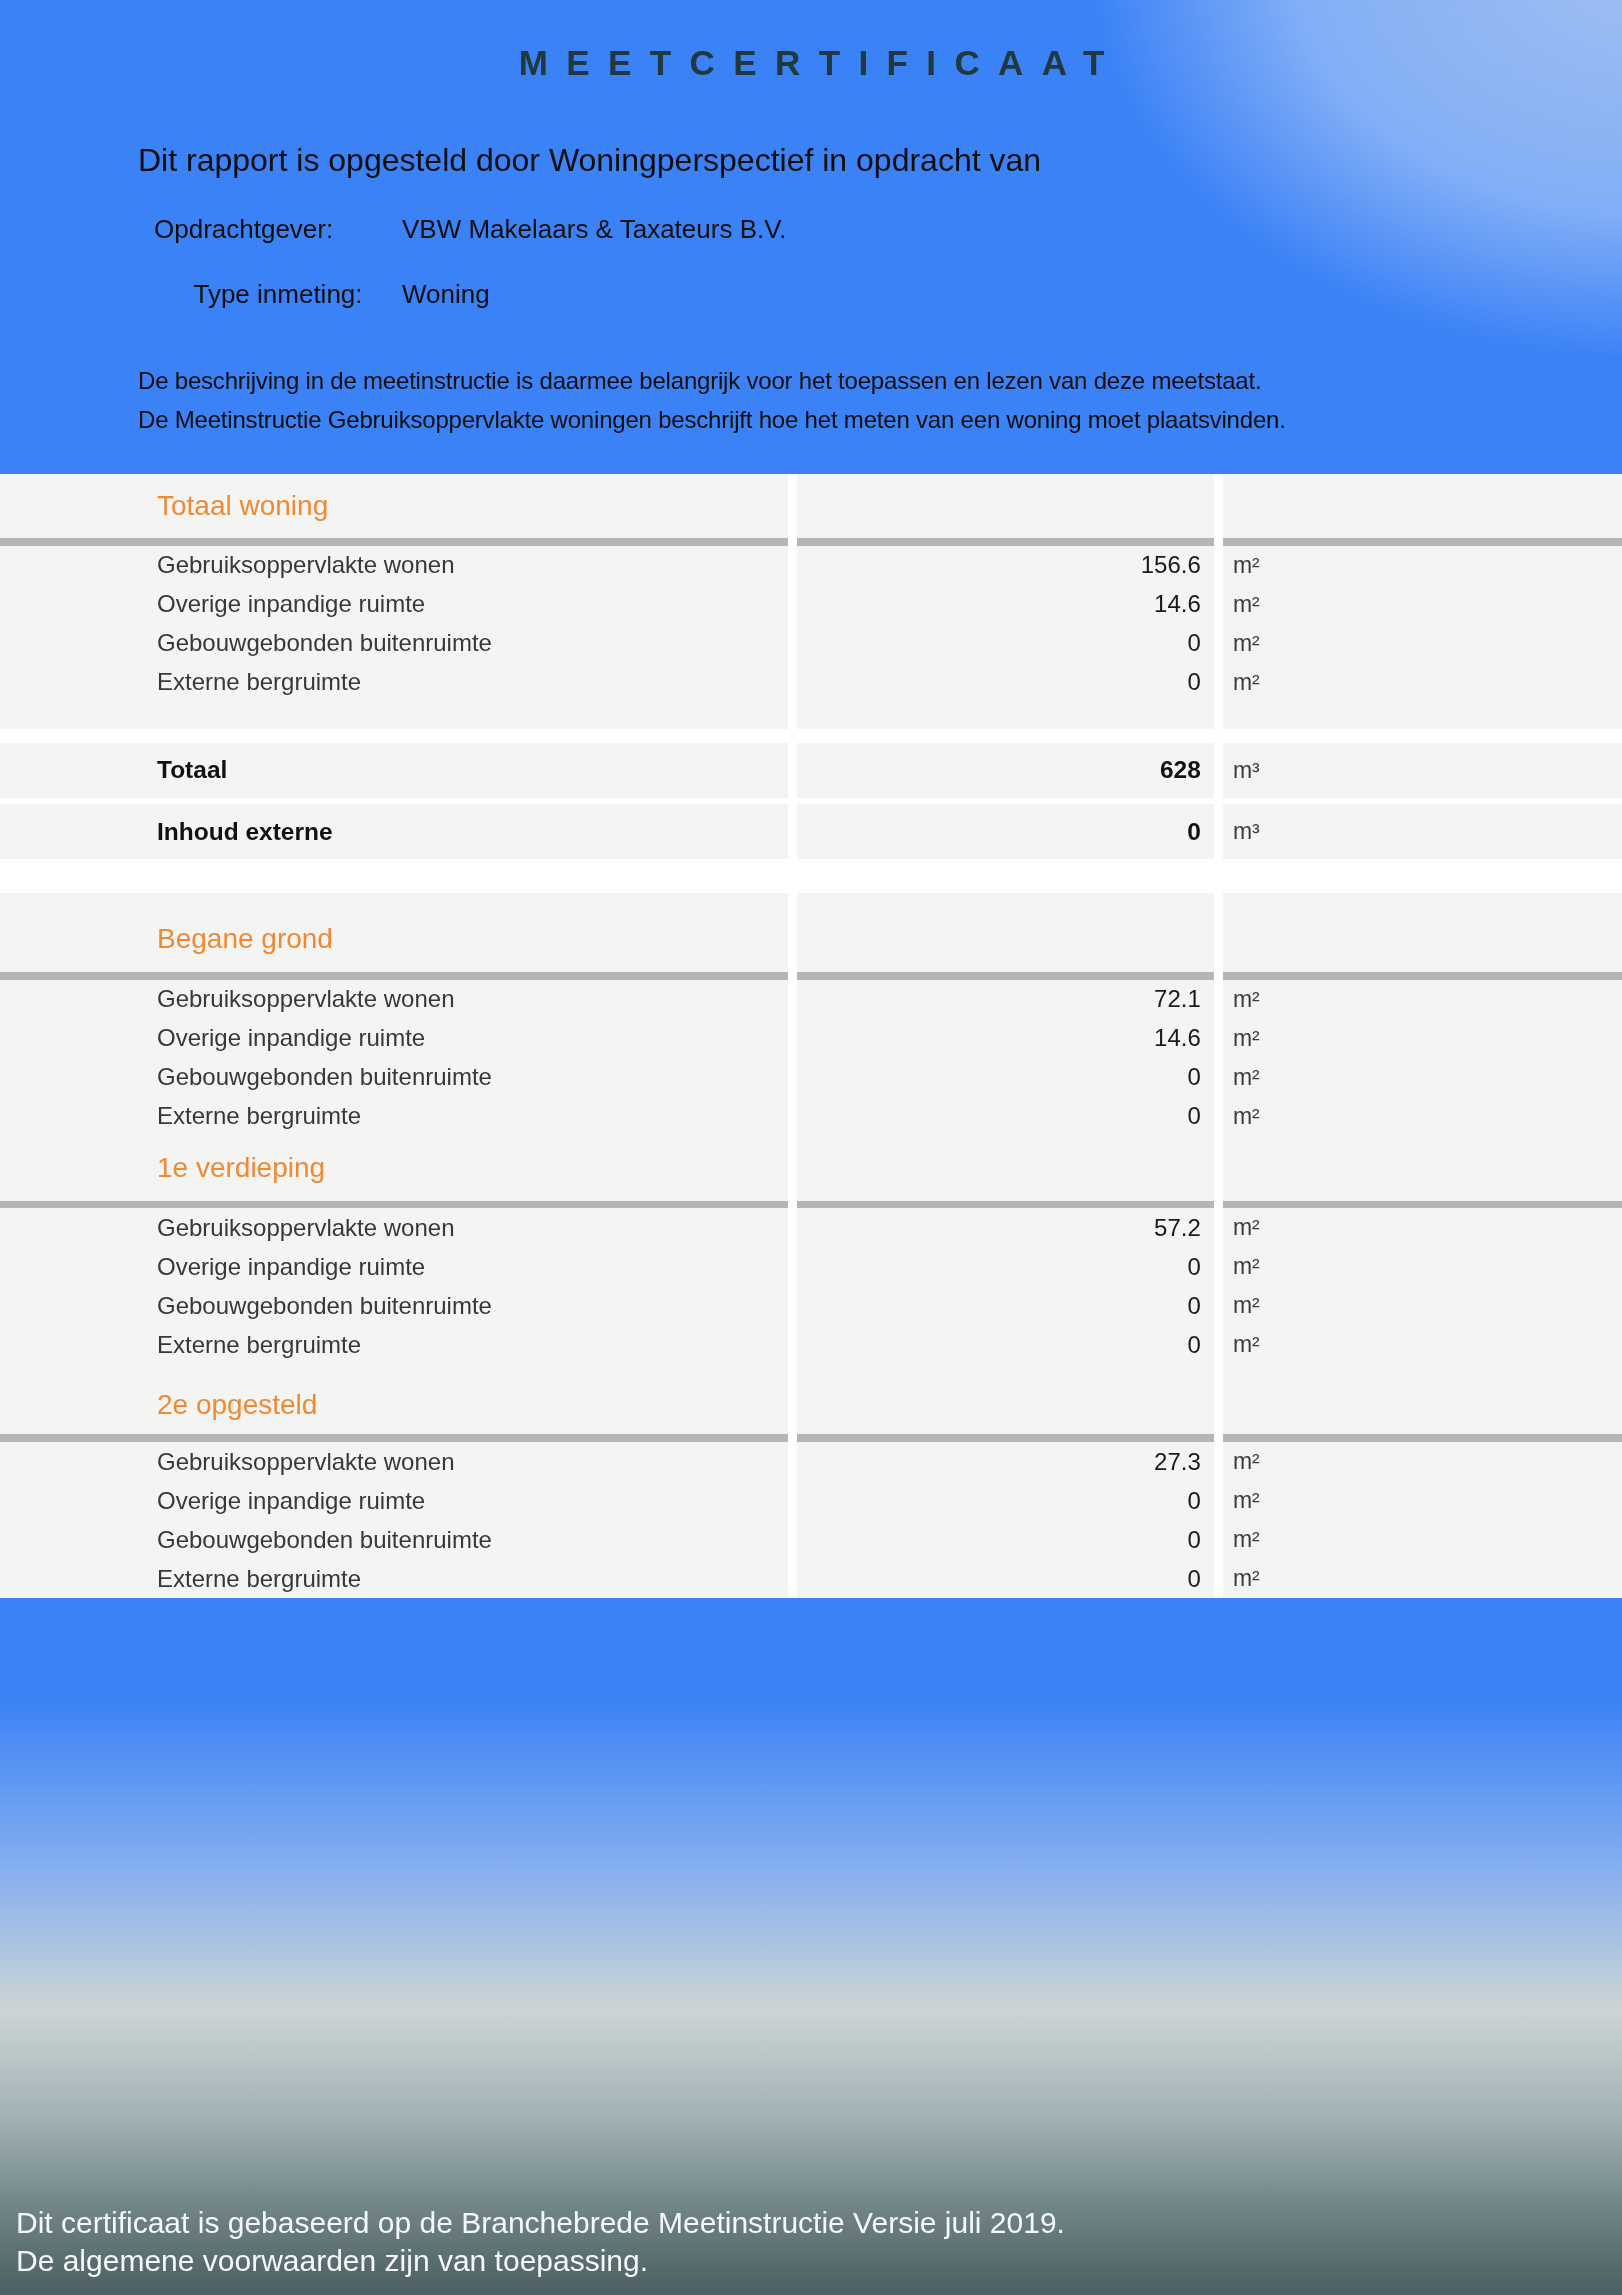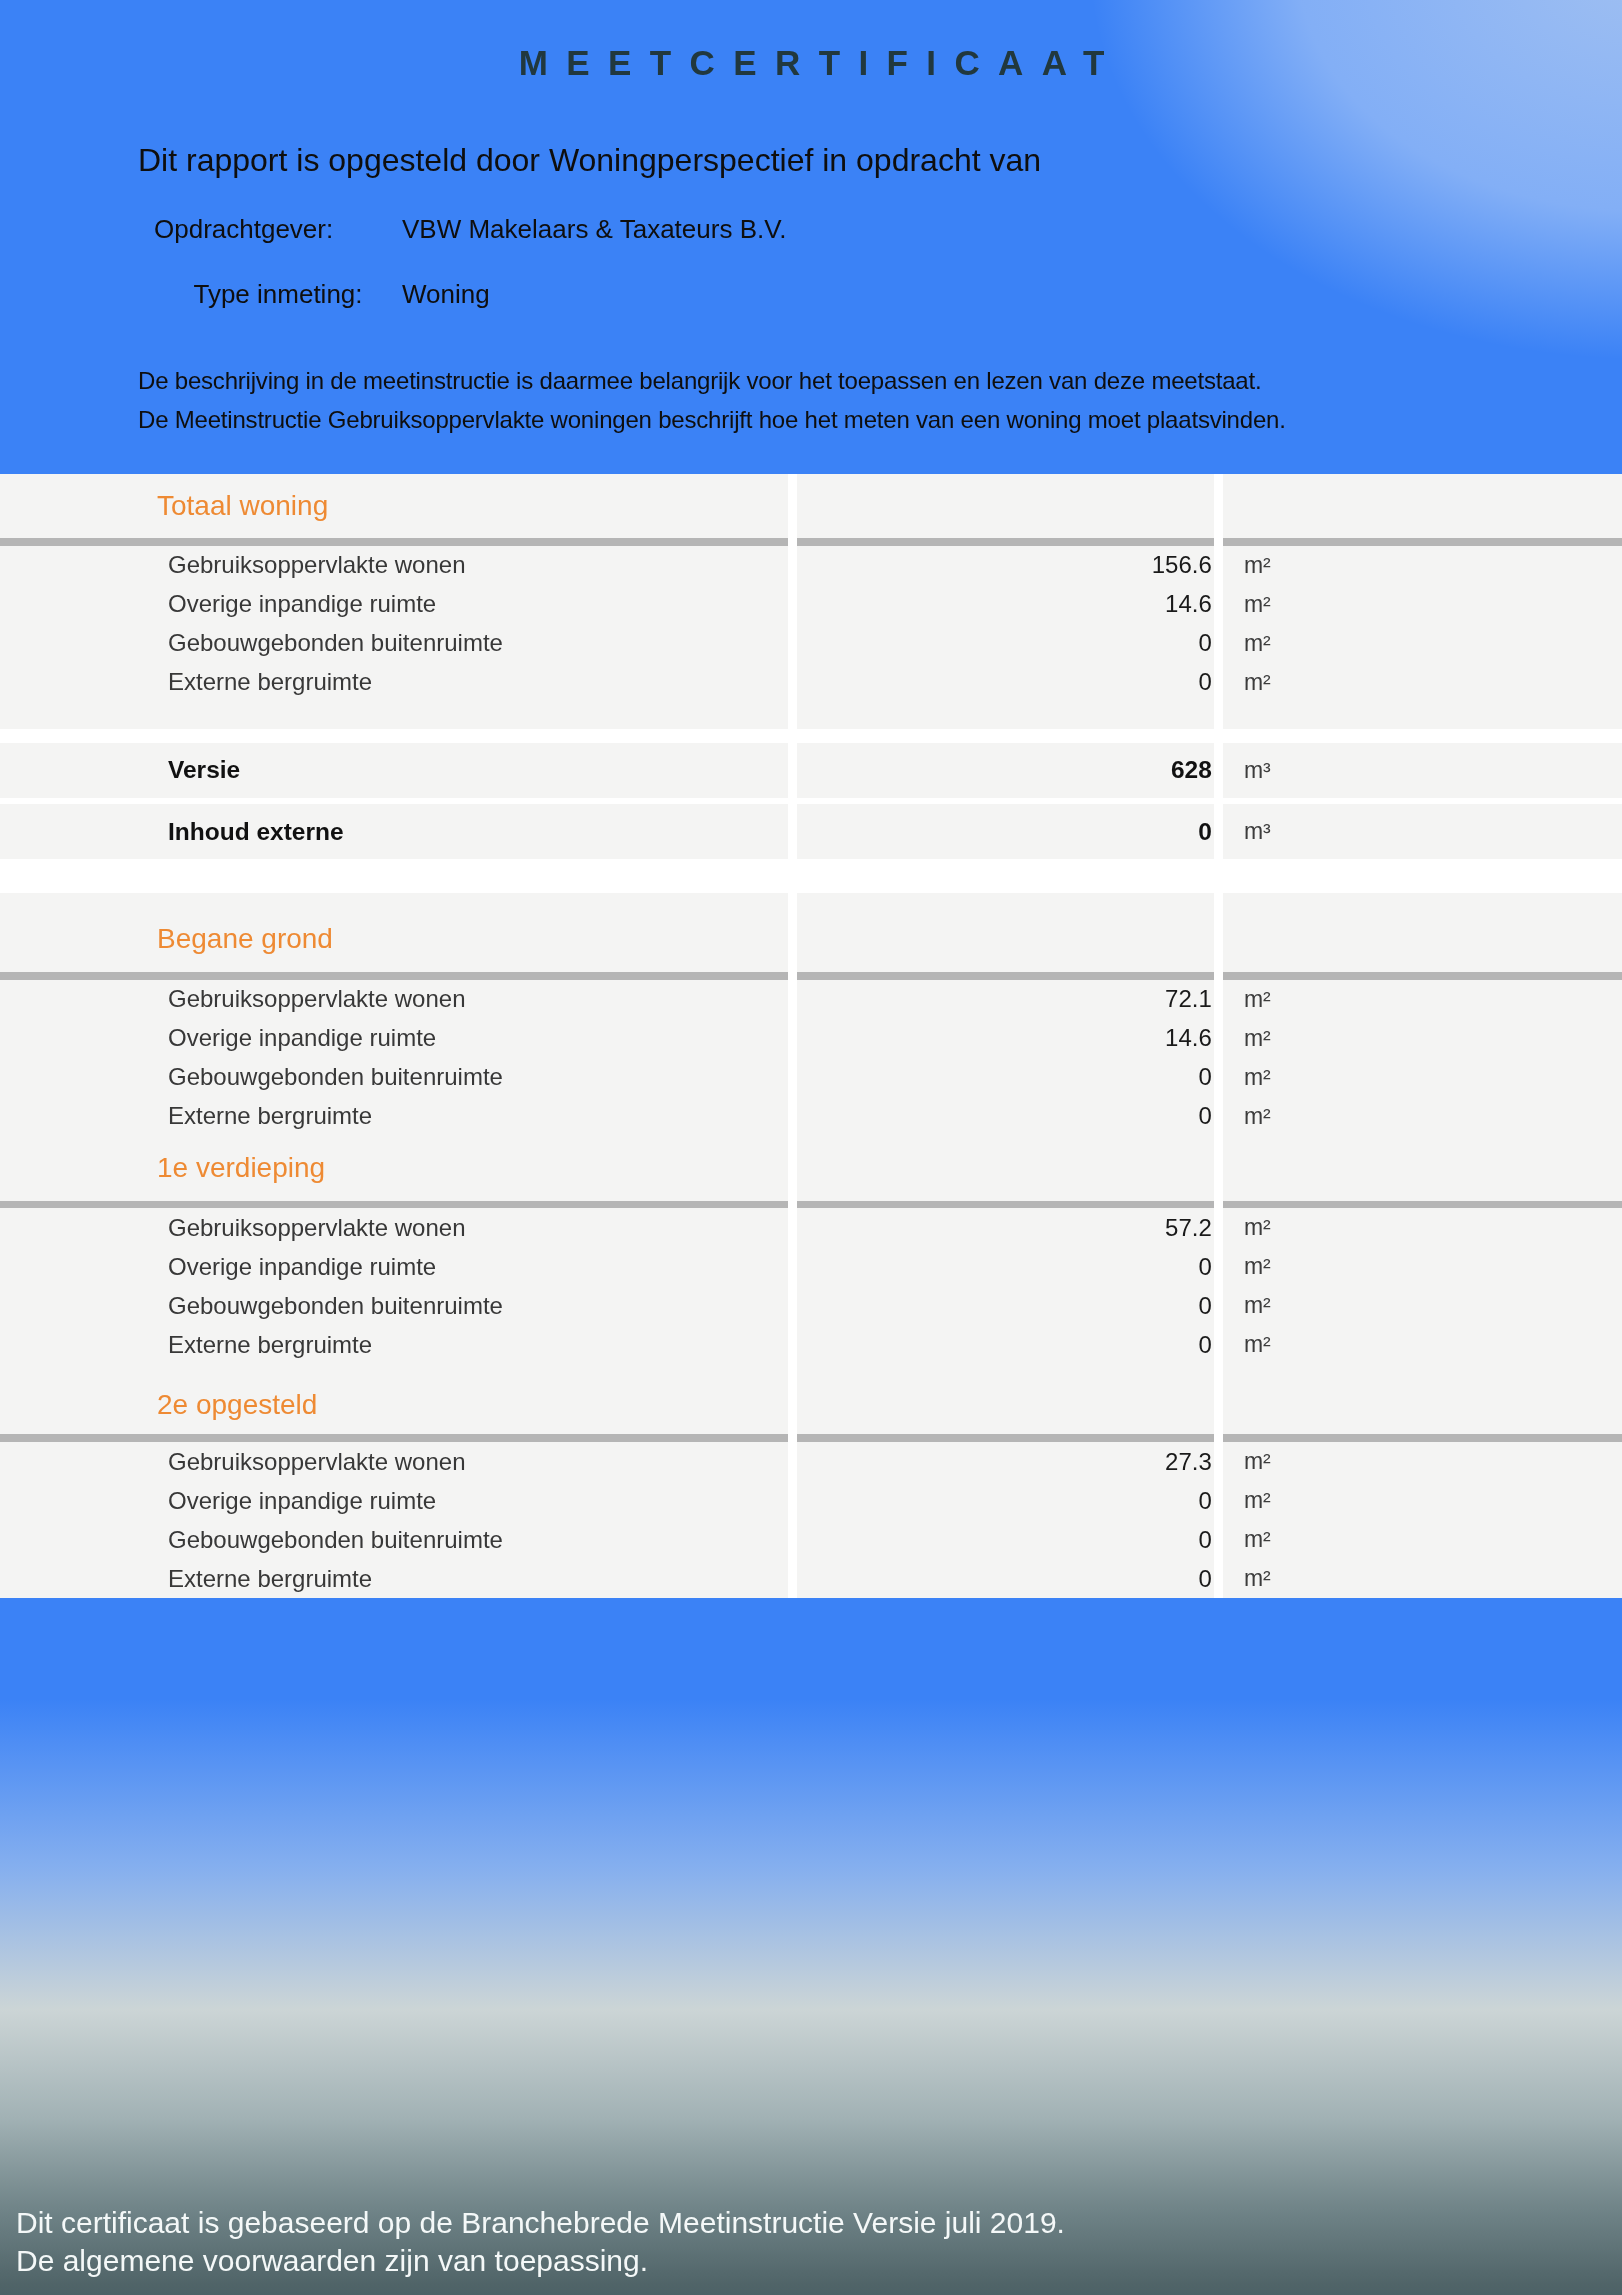--- a/index.html
+++ b/index.html
@@ -75,21 +75,21 @@
   .header-band { display:flex; align-items:center; padding-left:157px; }
   .header-band .sec-title { font-size:28px; color:#ee8a33; }
   .hb-1 { height:64px; }
   .hb-2 { height:79px; padding-top:13.8px; }
   .hb-3 { height:65px; }
   .hb-4 { height:70px; padding-top:10.7px; }
 
   .rows-band { padding:0; }
   .rows-band.pad-bottom { padding-bottom:27.5px; }
 
-  .trow { display:flex; align-items:center; height:39px; font-size:24px;padding-left:11px; }
+  .trow { display:flex; align-items:center; height:39px; font-size:24px; }
   .c-label { flex:0 0 797px; padding-left:157px; color:#383838; }
   .c-value { flex:0 0 416px; text-align:right; padding-right:12.2px; color:#1a1a1a; }
   .c-unit  { margin-left:9.2px; padding-left:10.7px; color:#3c3c3c; font-size:23px; }
 
   .single-band { height:55px; }
   .single-band .trow { height:55px; }
   .single-band .c-label, .single-band .c-value {
     font-weight:700; font-size:24.5px; color:#111111;
   }
 
@@ -164,21 +164,21 @@
         <span class="c-label">Externe bergruimte</span>
         <span class="c-value">0</span>
         <span class="c-unit">m²</span>
       </div>
     </div>
 
     <div class="gap gap-18"></div>
 
     <div class="band single-band">
       <div class="trow">
-        <span class="c-label">Versie</span>
+        <span class="c-label">Totaal</span>
         <span class="c-value">628</span>
         <span class="c-unit">m³</span>
       </div>
     </div>
 
     <div class="gap gap-8"></div>
 
     <div class="band single-band">
       <div class="trow">
         <span class="c-label">Inhoud externe</span>

